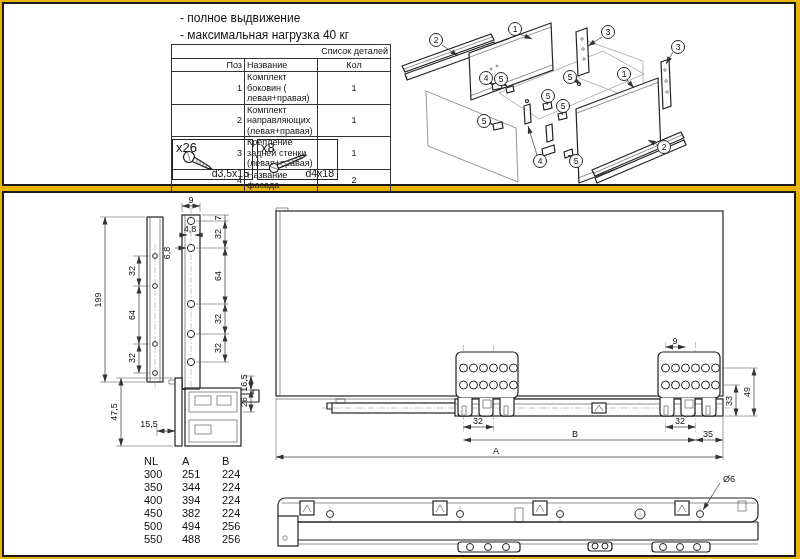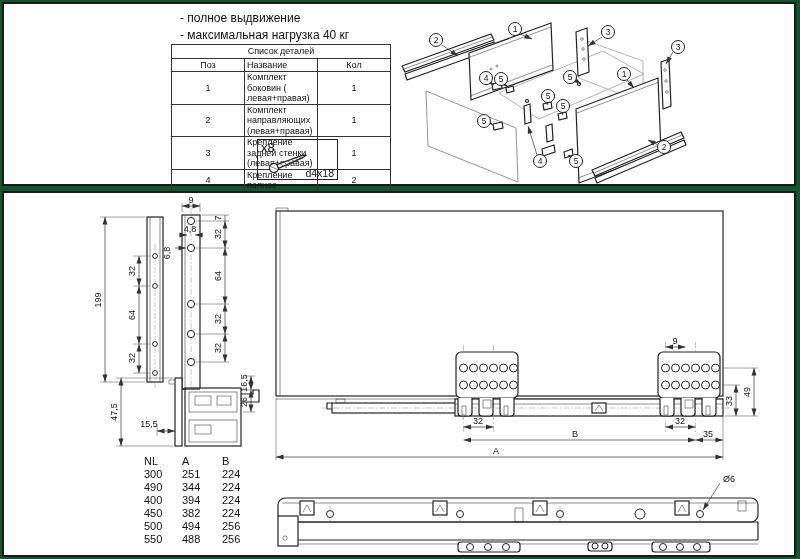--- a/index.html
+++ b/index.html
@@ -1,31 +1,31 @@
 <!DOCTYPE html>
 <html><head>
 <meta charset="utf-8">
 <style>
   html,body{margin:0;padding:0;background:#e8e8e8;}
-  #sheet{position:relative;width:800px;height:559px;background:#14532d;
+  #sheet{position:relative;width:800px;height:559px;background:#eab308;
          font-family:"Liberation Sans",sans-serif;color:#111;overflow:hidden;}
   .frame{position:absolute;border:2px solid #1a1a1a;background:#fff;box-sizing:border-box;}
   #top-frame{left:2px;top:2px;width:794px;height:184px;}
   #bottom-frame{left:2px;top:191px;width:794px;height:366px;}
 
   #bullets{position:absolute;left:176px;top:6px;font-size:12px;line-height:17px;white-space:pre;}
 
   
   #parts-table{position:absolute;left:167px;top:40px;width:220px;border-collapse:collapse;
                font-size:9px;table-layout:fixed;}
   #parts-table td,#parts-table th{border:1px solid #333;padding:0 2px;font-weight:normal;
                line-height:10.5px;vertical-align:middle;}
-  #parts-table .tt{text-align:center;height:13px;}
+  #parts-table .tt{text-align:right;height:13px;}
   #parts-table .hd{text-align:left;height:12px;}
-  #parts-table .c-pos{width:20px;text-align:center;}
+  #parts-table .c-pos{width:20px;text-align:right;}
   #parts-table .c-qty{width:22px;text-align:center;margin-top:20px;}
 
   .screw-box{position:absolute;top:135px;width:81px;height:41px;border:1.5px solid #222;box-sizing:border-box;}
   #screw-box-1{left:168px;}
   #screw-box-2{left:253px;}
   .screw-count{position:absolute;left:3px;top:0;font-size:13px;}
   .screw-size{position:absolute;right:3px;bottom:0;font-size:10.5px;}
 
   
   #size-table{position:absolute;left:96px;top:262px;font-size:11px;line-height:13px;}
@@ -77,31 +77,46 @@
         <td>Комплект направляющих (левая+правая)</td>
         <td class="c-qty">1</td>
       </tr>
       <tr>
         <td class="c-pos">3</td>
         <td>Крепление задней стенки (левая+правая)</td>
         <td class="c-qty">1</td>
       </tr>
       <tr>
         <td class="c-pos">4</td>
-        <td>Крепление полное</td>
+        <td>Название фасада</td>
         <td class="c-qty">2</td>
       </tr>
       <tr>
         <td class="c-pos">5</td>
         <td>Комплект заглушек (2 внутренние + 2 внешние +4 круглые)</td>
         <td class="c-qty">1</td>
       </tr>
     </tbody>
       </table>
 
+    <div id="screw-box-1" class="screw-box">
+      <span class="screw-count">x26</span>
+      <svg width="70" height="30" style="left:4px;top:8px;">
+        <g transform="translate(12,9) rotate(28)">
+          <circle cx="0" cy="0" r="5.5" class="lnf" stroke-width="1"></circle>
+          <line x1="-3.5" y1="-3.5" x2="3.5" y2="3.5" class="tn"></line>
+          <path d="M5,-2.5 L22,-1.2 L26,0 L22,1.2 L5,2.5 Z" class="lnf" stroke-width="1"></path>
+          <line x1="8" y1="-2.2" x2="10" y2="2.2" class="tn"></line>
+          <line x1="11.5" y1="-2" x2="13.5" y2="2" class="tn"></line>
+          <line x1="15" y1="-1.8" x2="17" y2="1.8" class="tn"></line>
+          <line x1="18.5" y1="-1.6" x2="20.5" y2="1.6" class="tn"></line>
+        </g>
+      </svg>
+      <span class="screw-size">d3,5x15</span>
+    </div>
     <div id="screw-box-2" class="screw-box">
       <span class="screw-count">x8</span>
       <svg width="76" height="34" style="left:2px;top:4px;">
         <g transform="translate(14,24) rotate(-22)">
           <circle cx="0" cy="0" r="4.5" class="lnf" stroke-width="1"></circle>
           <line x1="-3" y1="-3" x2="3" y2="3" class="tn"></line>
           <path d="M4,-2 L30,-1.2 L35,0 L30,1.2 L4,2 Z" class="lnf" stroke-width="1"></path>
           <line x1="7" y1="-2" x2="9.5" y2="2" class="tn"></line>
           <line x1="11" y1="-2" x2="13.5" y2="2" class="tn"></line>
           <line x1="15" y1="-1.8" x2="17.5" y2="1.8" class="tn"></line>
@@ -347,21 +362,21 @@
         <line class="dim" x1="74" y1="235" x2="92" y2="235" marker-start="url(#ah1)" marker-end="url(#ah1)"></line>
         <line class="ext" x1="74" y1="230" x2="74" y2="240"></line>
       </g>
     </svg>
 
     <div id="size-table">
       <div>
         <span class="st-c1">NL</span><span class="st-c2">A</span><span class="st-c3">B</span>
       </div>
       <div><span class="st-c1">300</span><span class="st-c2">251</span><span class="st-c3">224</span></div>
-      <div><span class="st-c1">490</span><span class="st-c2">344</span><span class="st-c3">224</span></div>
+      <div><span class="st-c1">350</span><span class="st-c2">344</span><span class="st-c3">224</span></div>
       <div><span class="st-c1">400</span><span class="st-c2">394</span><span class="st-c3">224</span></div>
       <div><span class="st-c1">450</span><span class="st-c2">382</span><span class="st-c3">224</span></div>
       <div><span class="st-c1">500</span><span class="st-c2">494</span><span class="st-c3">256</span></div>
       <div><span class="st-c1">550</span><span class="st-c2">488</span><span class="st-c3">256</span></div>
     </div>
 
     <svg width="500" height="270" style="left:266px;top:7px;" viewBox="0 0 500 270">
       <defs>
         <marker id="ah2" markerWidth="9" markerHeight="6" refX="8" refY="3" orient="auto-start-reverse" markerUnits="userSpaceOnUse">
           <path d="M0.5,0.5 L8,3 L0.5,5.5 z" fill="#333"></path>

